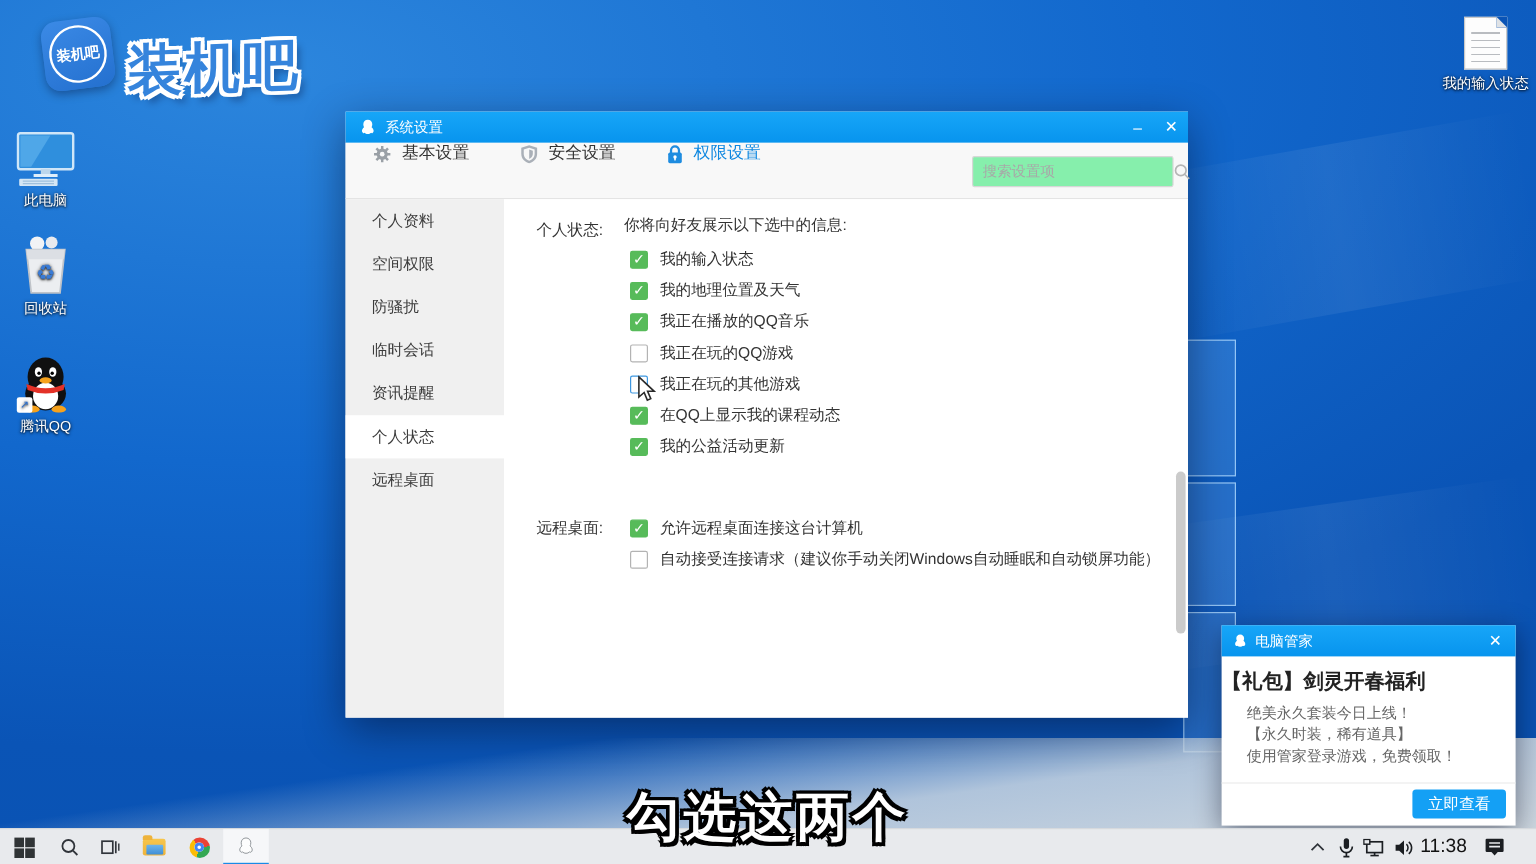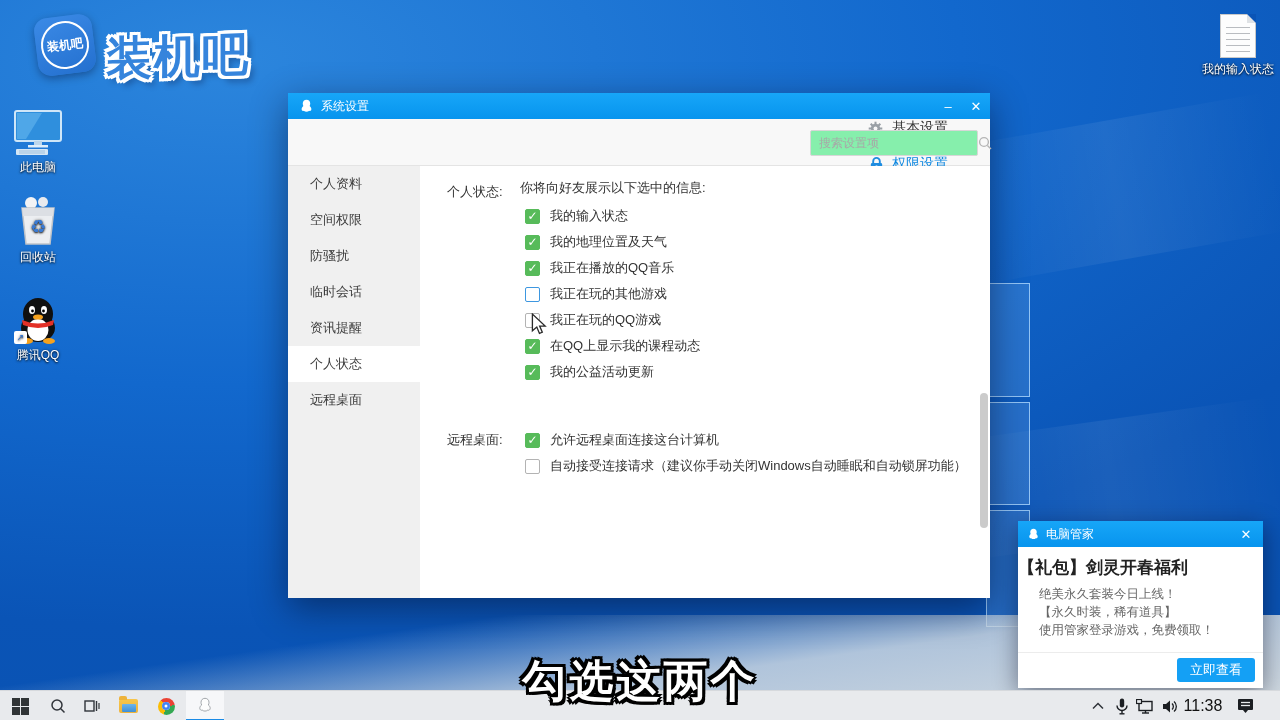--- a/index.html
+++ b/index.html
@@ -37,21 +37,21 @@
     background-image:repeating-linear-gradient(180deg,transparent 0 5px,#b9bcc0 5px 6px);background-size:24px 30px;background-repeat:no-repeat;background-position:5px 7px;}
   .doc-fold{position:absolute;right:-1px;top:-1px;width:0;height:0;border-left:9px solid #dfe2e5;border-top:9px solid #0a54b6;}
   
   .dialog{position:absolute;left:288px;top:93px;width:702px;height:505px;background:#fff;
     box-shadow:0 10px 34px rgba(0,0,20,.45);z-index:20;}
   .dlg-titlebar{height:26px;background:linear-gradient(180deg,#17a6f8,#0794ee);display:flex;align-items:center;
     padding:0 0 0 11px;color:#fff;}
   .dlg-title{font-size:12px;margin-left:7px;}
   .win-btns{margin-left:auto;display:flex;}
   .win-btn{width:28px;height:26px;display:flex;align-items:center;justify-content:center;color:#fff;font-size:13px;cursor:default;}
-  .dlg-tabs{position:relative;height:46px;background:#f8f8f8;border-bottom:1px solid #e4e4e4;display:flex;align-items:flex-end;padding-left:22px;flex-direction:column;}
+  .dlg-tabs{position:relative;height:46px;background:#f8f8f8;border-bottom:1px solid #e4e4e4;display:flex;align-items:flex-start;padding-left:22px;}
   .tab{display:flex;align-items:center;gap:8px;margin-right:42px;font-size:14px;color:#333;}
   .tab.active{color:#0d87e0;}
   .searchbox{position:absolute;right:12px;top:11px;width:166px;height:24px;border:1px solid #d7d7d7;border-radius:2px;
     background:#86efac;display:flex;align-items:center;}
   .searchbox input{border:0;outline:0;flex:1;font-size:12px;padding:0 4px 0 8px;color:#444;background:transparent;font-family:inherit;}
   .searchbox input::placeholder{color:#a8a8a8;}
   .search-glyph{margin-right:7px;display:flex;}
   .dlg-body{position:absolute;top:73px;left:0;right:0;bottom:0;}
   .dlg-side{position:absolute;top:0;left:0;bottom:0;width:132px;background:#f0f0f0;}
   .sideitem{height:36px;line-height:36px;padding-left:22px;font-size:13px;color:#3c3c3c;cursor:default;}
@@ -256,26 +256,26 @@
             </div>
             <div class="crow">
               <span class="cb checked"></span>
               <span>我的地理位置及天气</span>
             </div>
             <div class="crow">
               <span class="cb checked"></span>
               <span>我正在播放的QQ音乐</span>
             </div>
             <div class="crow">
+              <span class="cb"></span>
+              <span>我正在玩的QQ游戏</span>
+            </div>
+            <div class="crow">
               <span class="cb hover"></span>
               <span>我正在玩的其他游戏</span>
-            </div>
-            <div class="crow">
-              <span class="cb"></span>
-              <span>我正在玩的QQ游戏</span>
             </div>
             <div class="crow">
               <span class="cb checked"></span>
               <span>在QQ上显示我的课程动态</span>
             </div>
             <div class="crow">
               <span class="cb checked"></span>
               <span>我的公益活动更新</span>
             </div>
           </div>

